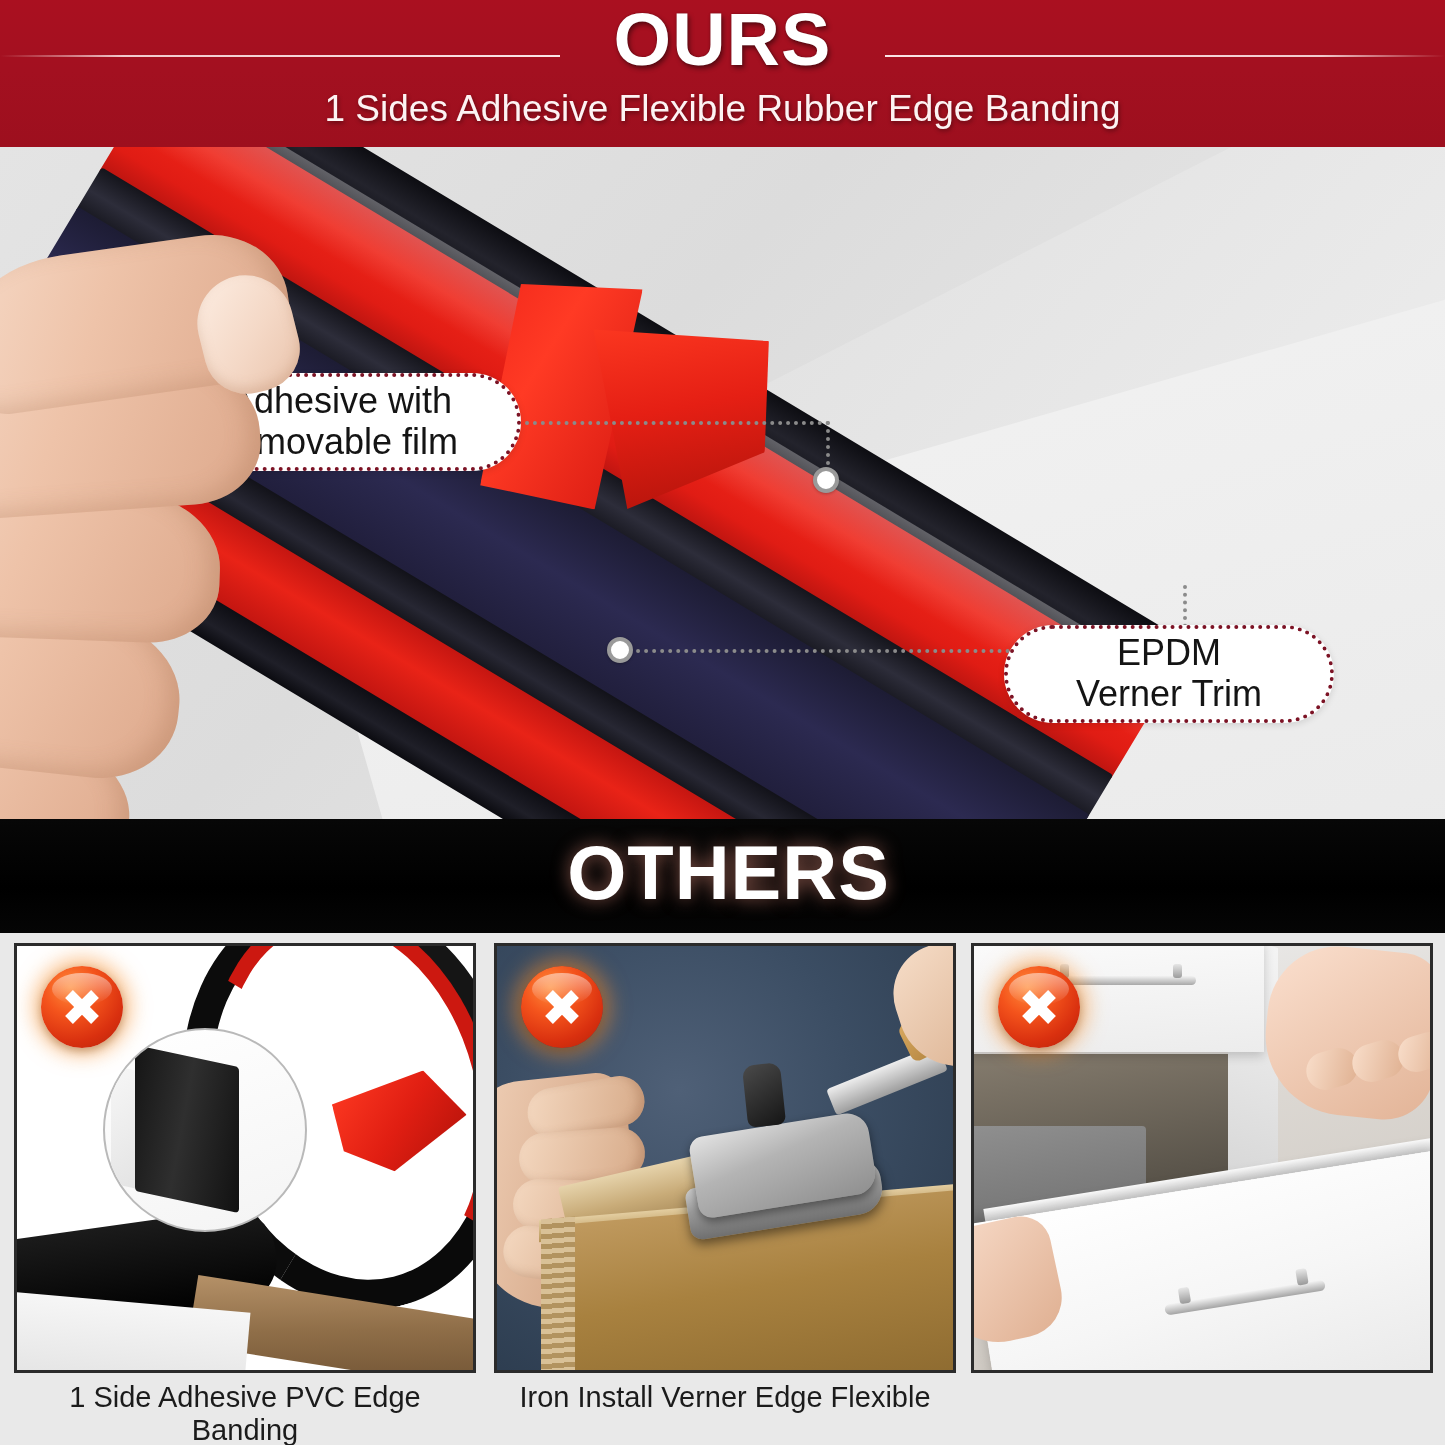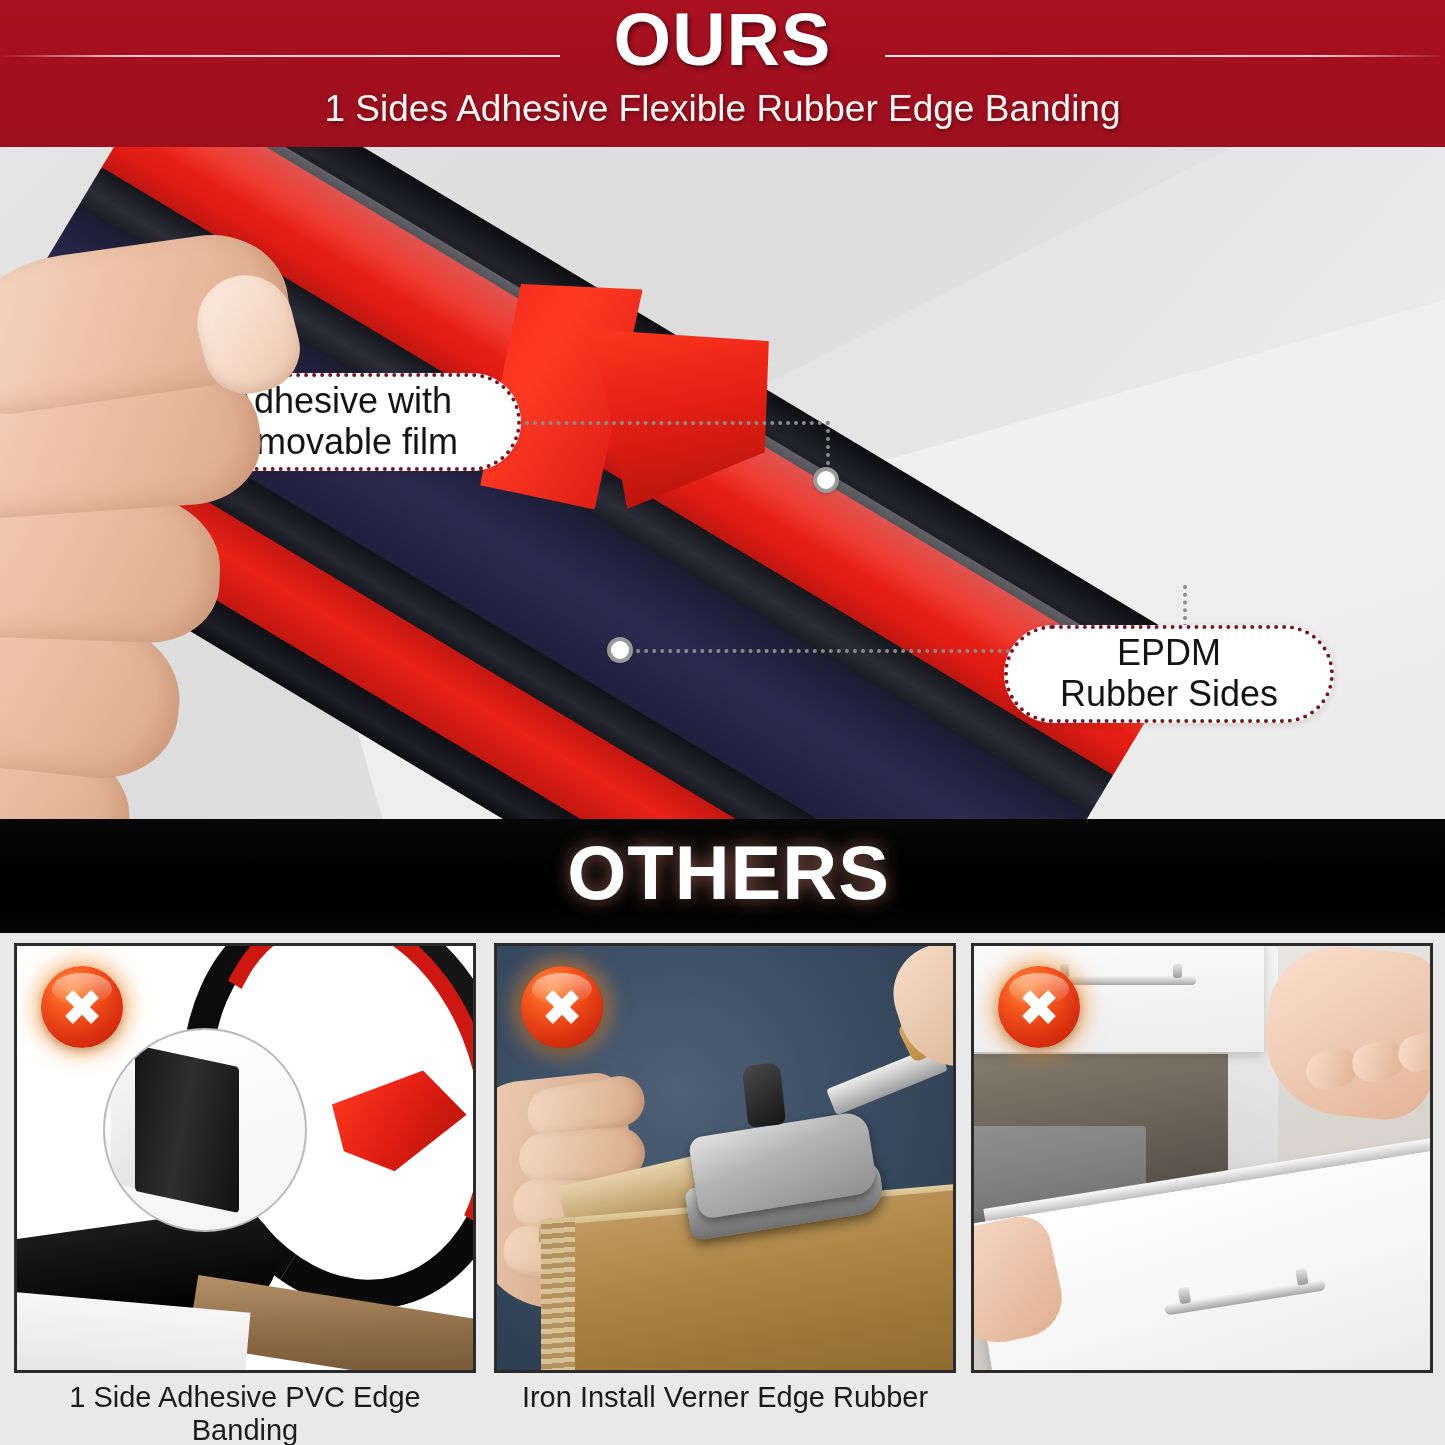--- a/index.html
+++ b/index.html
@@ -453,21 +453,21 @@
     <div class="bubble bubble-adhesive">
       <span>
         <span>Adhesive with</span><br>
         <span>removable film</span>
       </span>
     </div>
 
     <div class="bubble bubble-epdm">
       <span>
         <span>EPDM</span><br>
-        <span>Rubber Sides</span>
+        <span>Verner Trim</span>
       </span>
     </div>
 
     <div class="check-badge">
       <svg width="62" height="62" viewBox="0 0 62 62">
         <path d="M10 32 L24 46 L52 14" stroke="#ffffff" stroke-width="12" fill="none" stroke-linecap="square" stroke-linejoin="miter"></path>
       </svg>
     </div>
   </div>
 
@@ -537,16 +537,16 @@
       <div class="p3-handle-front"></div>
       <div class="p3-hand-l"></div>
       <div class="x-badge">
         <svg width="48" height="48" viewBox="0 0 48 48">
           <path d="M11 11 L37 37 M37 11 L11 37" stroke="#ffffff" stroke-width="11" stroke-linecap="butt" fill="none"></path>
         </svg>
       </div>
     </div>
 
     <div class="panel-caption c1">1 Side Adhesive PVC Edge Banding</div>
-    <div class="panel-caption c2">Iron Install Verner Edge Rubber</div>
+    <div class="panel-caption c2">Iron Install Verner Edge Flexible</div>
   </div>
 
 </div>
 
 </body></html>

